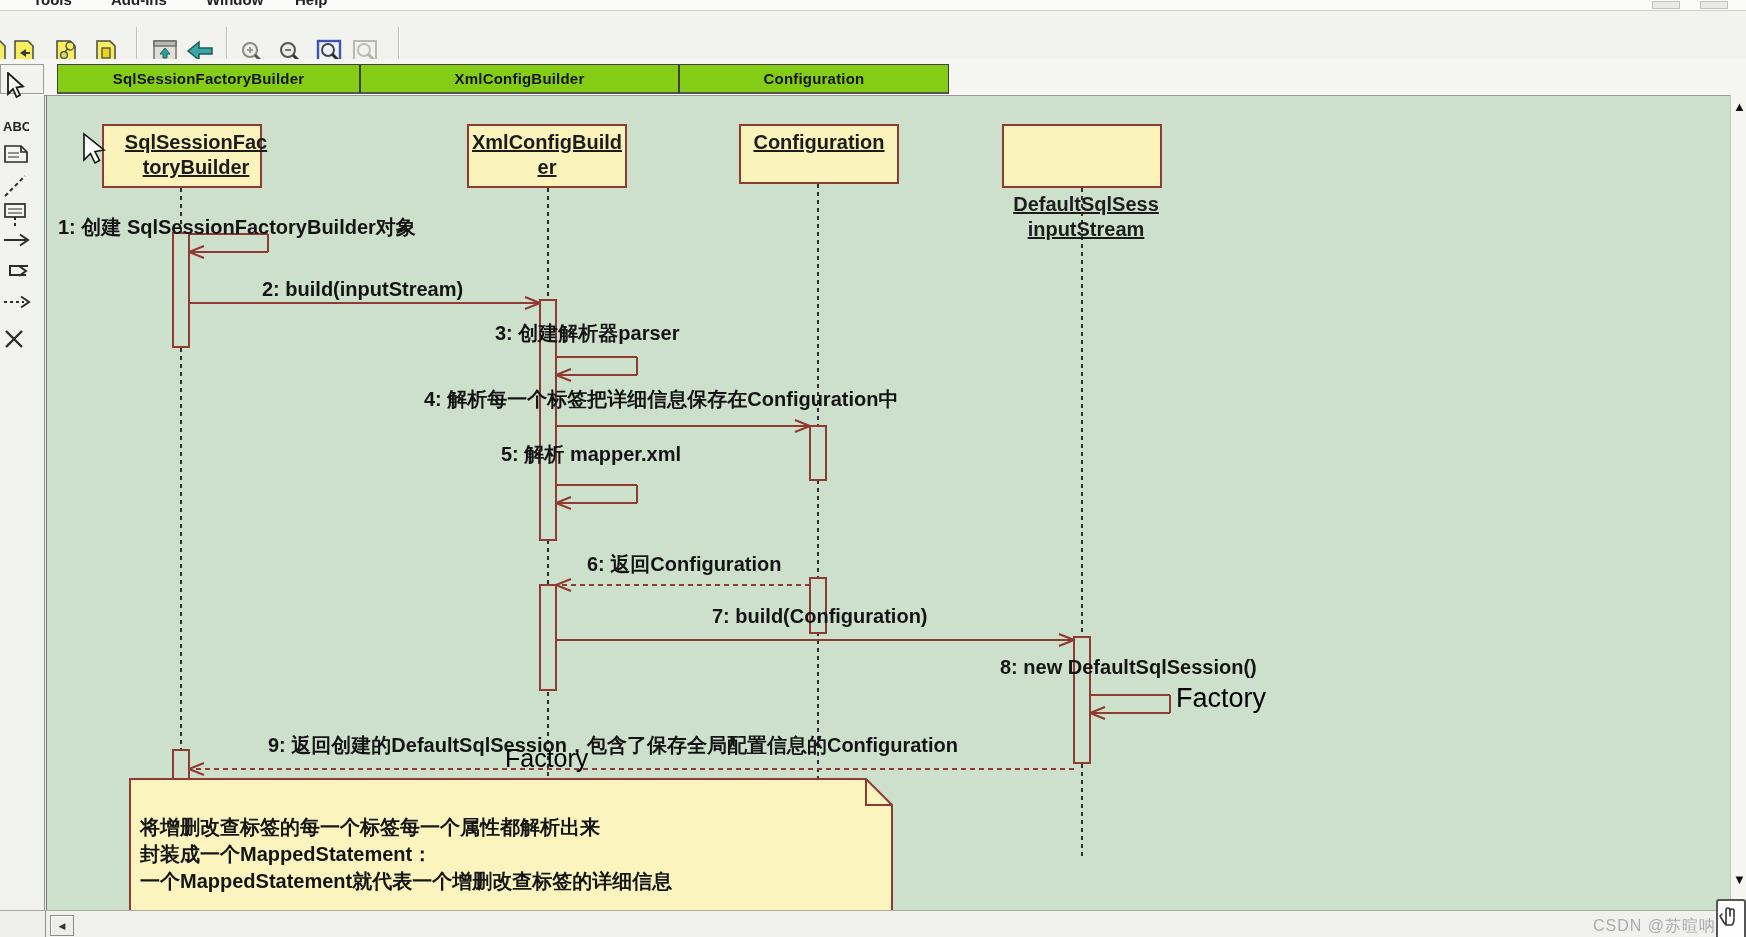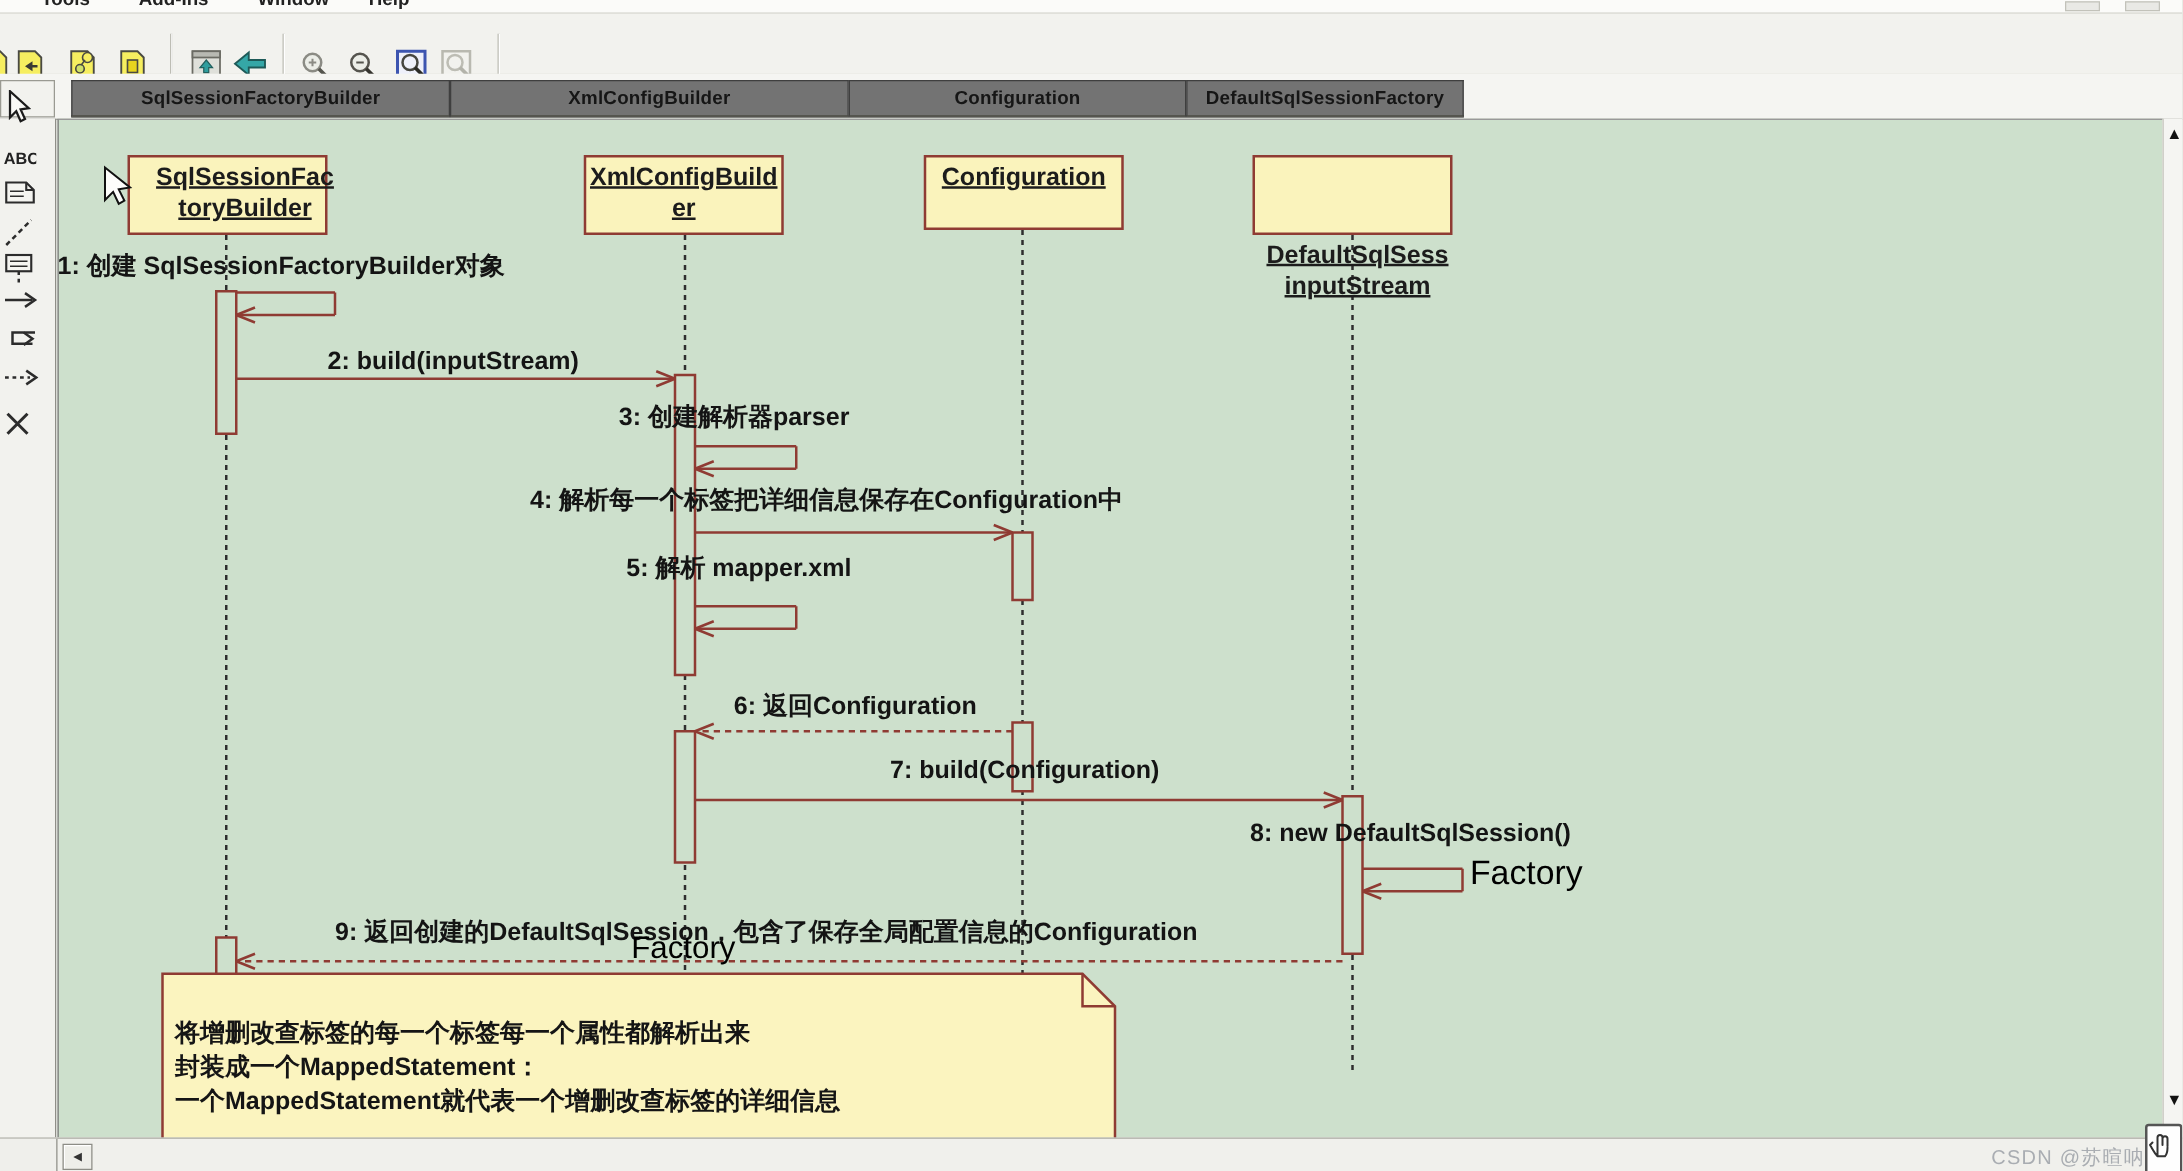--- a/index.html
+++ b/index.html
@@ -11,21 +11,21 @@
            border-bottom:1px solid #cfcfc8;}
   .menu-item{position:absolute;top:-9px;font-size:15px;font-weight:600;color:#222;}
   .winctl{position:absolute;top:1px;height:6px;width:26px;background:#e9e9e5;border:1px solid #c2c2ba;}
   
   #toolbar{left:0;top:11px;width:1746px;height:48px;background:#f2f2ee;border-bottom:1px solid #d4d4cc;}
   .tbtn{position:absolute;top:28px;width:28px;height:28px;display:flex;align-items:center;justify-content:center;}
   .tsep{position:absolute;top:16px;width:1px;height:36px;background:#bdbdb4;border-right:1px solid #fff;}
   
   #tabrow{left:0;top:59px;width:1746px;height:36px;background:#f5f5f2;border-bottom:1px solid #8a8a84;}
   .corner-cell{position:absolute;left:0;top:5px;width:44px;height:30px;background:#f2f2ee;border:1px solid #9a9a92;box-sizing:border-box;}
-  .htab{position:absolute;top:5px;height:30px;box-sizing:border-box;background:#737373;
+  .htab{position:absolute;top:5px;height:30px;box-sizing:border-box;background:#84cc16;
         border:1px solid #3f3f3f;border-bottom:2px solid #55554f;
         display:flex;align-items:center;justify-content:center;
         font-size:15px;font-weight:700;color:#161616;letter-spacing:.2px;}
   
   #palette{left:0;top:95px;width:45px;height:815px;background:#f2f2ee;border-right:1px solid #8f8f88;box-sizing:border-box;}
   .pbtn{position:absolute;left:3px;width:28px;height:28px;display:flex;align-items:center;justify-content:center;}
   
   #canvas{left:46px;top:95px;width:1684px;height:815px;background:#cde0cc;border-left:1px solid #777;border-top:1px solid #999;box-sizing:border-box;}
   #rightstrip{left:1730px;top:95px;width:16px;height:815px;background:#f5f5f2;border-left:1px solid #c4c4bc;}
   .scrolltri{position:absolute;color:#111;font-size:13px;line-height:13px;}
@@ -129,21 +129,20 @@
         </svg>
     </div>
     <div class="tsep" style="left:398px"></div>
   </div>
 
   <div id="tabrow" class="abs">
     <div class="corner-cell"></div>
     <div class="htab" style="left:57px;width:303px">SqlSessionFactoryBuilder</div>
     <div class="htab" style="left:360px;width:319px">XmlConfigBuilder</div>
     <div class="htab" style="left:679px;width:270px">Configuration</div>
-    <div class="htab" style="left:949px;width:222px">DefaultSqlSessionFactory</div>
   </div>
 
   <div id="canvas" class="abs"></div>
   <div id="rightstrip" class="abs">
     <span class="scrolltri" style="left:2px;top:5px">▲</span>
     <span class="scrolltri" style="left:2px;top:778px">▼</span>
   </div>
 
   <div id="palette" class="abs">
     <div class="pbtn" style="top:-23px">
@@ -255,21 +254,21 @@
         <div>XmlConfigBuild</div>
         <div>er</div>
       </div>
       <div class="head-label" style="left: 740px; top: 130px; width: 158px;">
         <div>Configuration</div>
       </div>
       <div class="head-label" style="left: 1003px; top: 148px; width: 166px; margin-top: 44px;">
         <div>DefaultSqlSess</div>
         <div>inputStream</div>
       </div>
-      <div class="msg-label" style="left: 46px; top: 199px;">1: 创建 SqlSessionFactoryBuilder对象</div>
+      <div class="msg-label" style="left: 46px; top: 214px; padding-left: 12px;">1: 创建 SqlSessionFactoryBuilder对象</div>
       <div class="msg-label" style="left: 262px; top: 278px;">2: build(inputStream)</div>
       <div class="msg-label" style="left: 495px; top: 320px;">3: 创建解析器parser</div>
       <div class="msg-label" style="left: 424px; top: 386px;">4: 解析每一个标签把详细信息保存在Configuration中</div>
       <div class="msg-label" style="left: 501px; top: 441px;">5: 解析 mapper.xml</div>
       <div class="msg-label" style="left: 587px; top: 551px;">6: 返回Configuration</div>
       <div class="msg-label" style="left: 712px; top: 605px;">7: build(Configuration)</div>
       <div class="msg-label" style="left: 1000px; top: 656px;">8: new DefaultSqlSession()</div>
       <div class="msg-label" style="left: 268px; top: 732px;">9: 返回创建的DefaultSqlSession，包含了保存全局配置信息的Configuration</div>
       <div class="note-text" style="left: 140px; top: 814px;">将增删改查标签的每一个标签每一个属性都解析出来</div>
       <div class="note-text" style="left: 140px; top: 841px;">封装成一个MappedStatement：</div>

